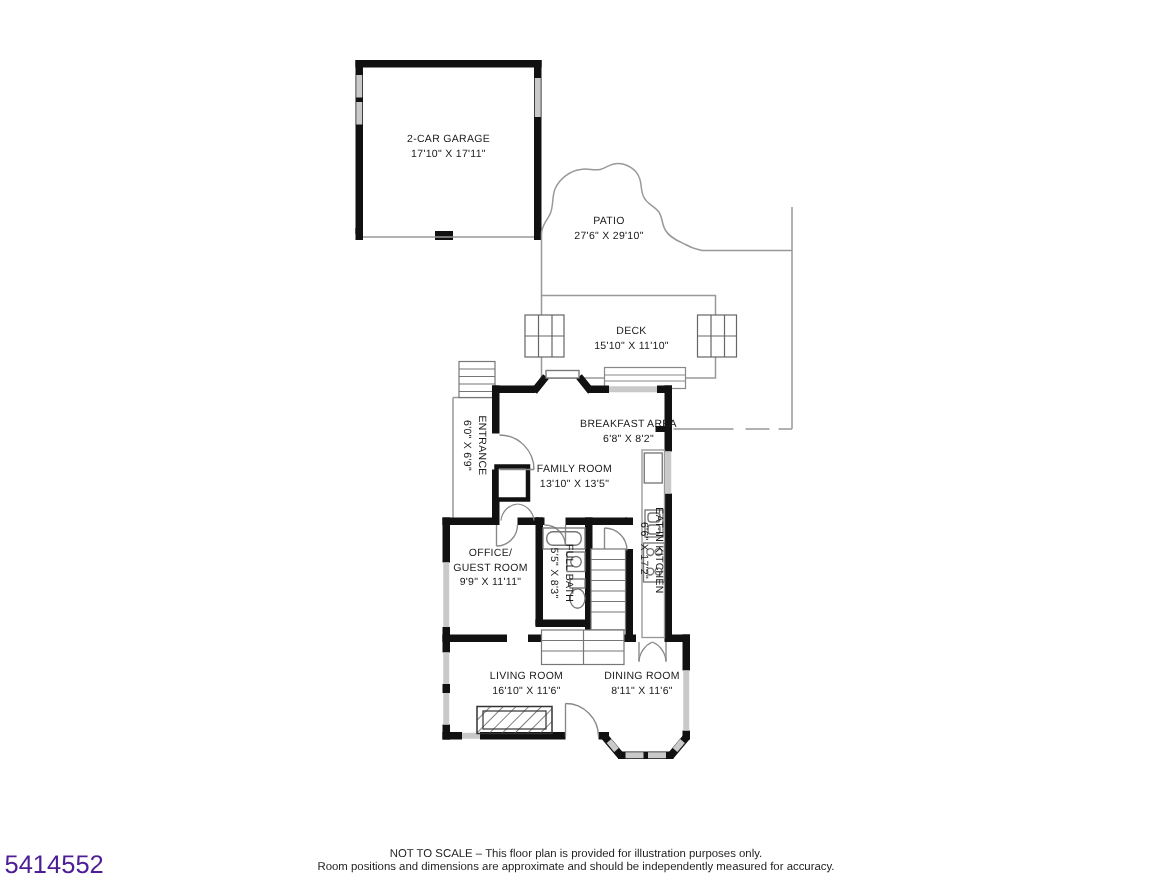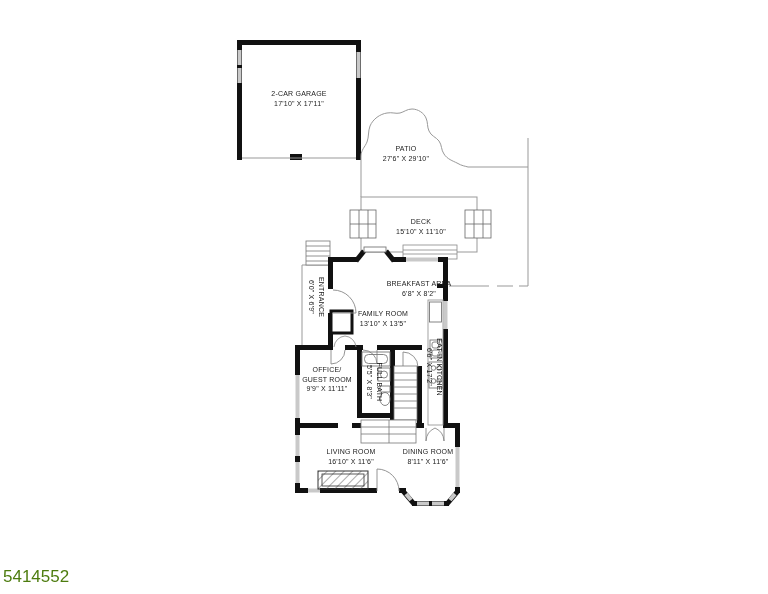--- a/index.html
+++ b/index.html
@@ -6,21 +6,21 @@
   .stage{position:relative;width:768px;height:594px;background:#fff;overflow:hidden;
          font-family:"Liberation Sans", sans-serif;color:#1a1a1a;}
   svg{position:absolute;left:0;top:0;}
   .lbl{position:absolute;text-align:center;font-size:7px;line-height:9.5px;
        color:#1a1a1a;letter-spacing:.2px;white-space:nowrap;transform:translate(-50%,-50%);}
   .lbl .nm{display:block;}
   .lbl .dm{display:block;}
   .lbl.vert{transform:translate(-50%,-50%) rotate(90deg);}
   .footer{position:absolute;left:0;top:564px;width:768px;text-align:center;
           font-size:7.6px;line-height:9.2px;color:#222;}
-  .listing-id{position:absolute;left:3px;top:567px;font-size:17px;color:#4d7c0f;
+  .listing-id{position:absolute;left:3px;top:567px;font-size:17px;color:#4c1d95;
               font-family:"Liberation Sans", sans-serif;}
 </style>
 </head>
 <body>
 
 <div class="stage">
 
 <svg width="768" height="594" viewBox="0 0 768 594">
 
   <g fill="#111">
@@ -299,16 +299,20 @@
 <div class="lbl" style="left:351px;top:456px">
   <span class="nm">LIVING ROOM</span>
   <span class="dm">16'10" X 11'6"</span>
 </div>
 
 <div class="lbl" style="left:428px;top:456px">
   <span class="nm">DINING ROOM</span>
   <span class="dm">8'11" X 11'6"</span>
 </div>
 
+<div class="footer">
+  <div>NOT TO SCALE – This floor plan is provided for illustration purposes only.</div>
+  <div>Room positions and dimensions are approximate and should be independently measured for accuracy.</div>
+</div>
 
 <div class="listing-id">5414552</div>
 
 </div>
 
 </body></html>

